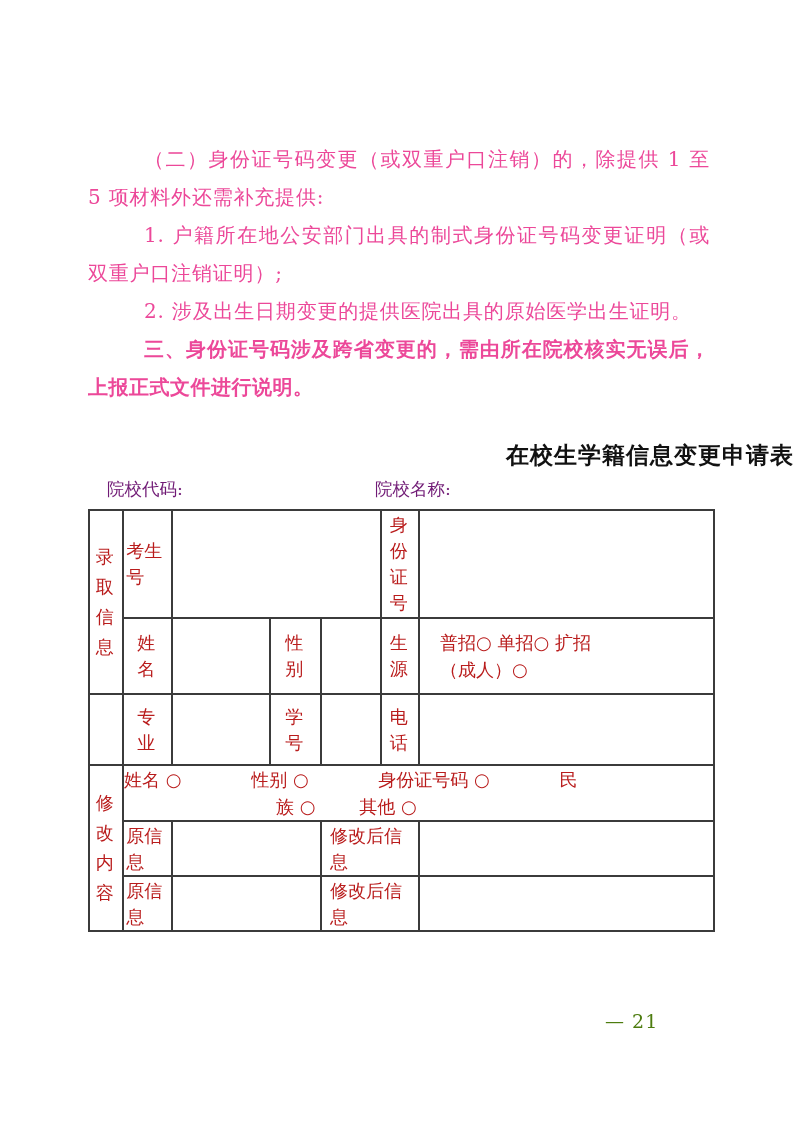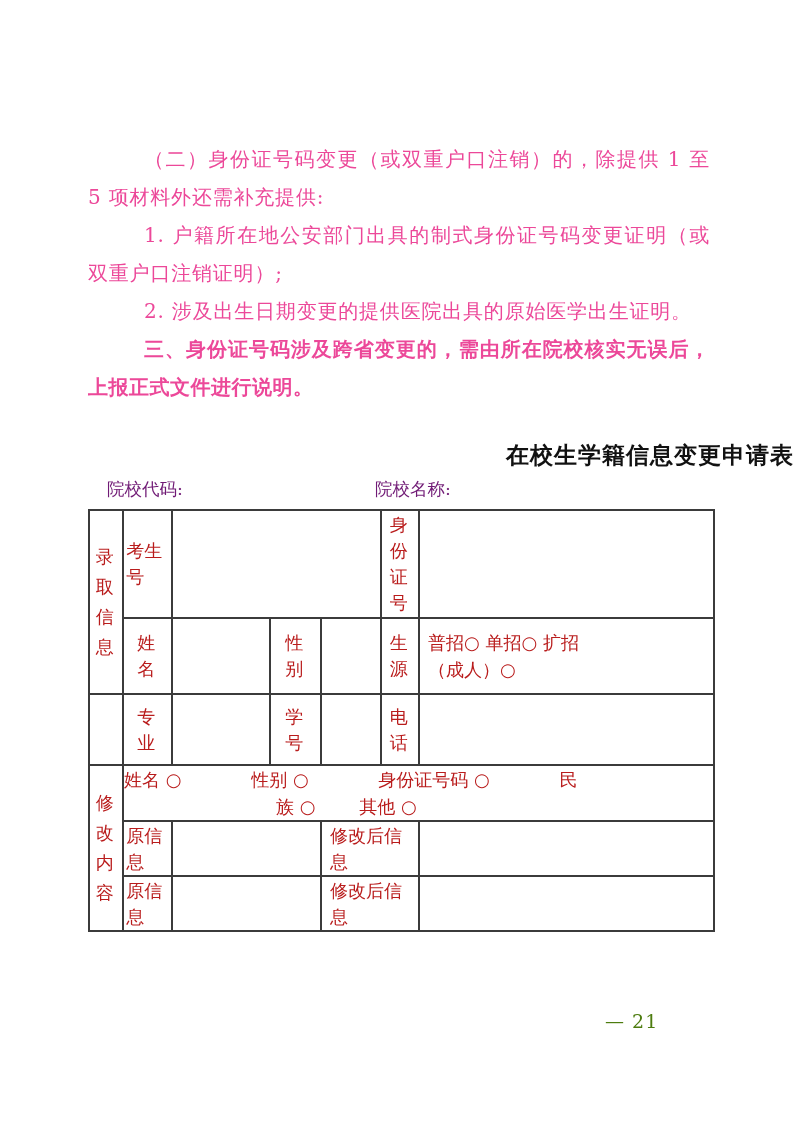--- a/index.html
+++ b/index.html
@@ -81,21 +81,21 @@
   .stack {
     margin: 0 auto;
     word-break: break-all;
     line-height: 26px;
   }
   .w1 { width: 1.15em; }
   .w2 { width: 2.35em; }
   .w4 { width: 4.45em; }
   .section-label .stack { line-height: 30px; }
   td.options-cell { text-align: left; }
-  .options-line { padding-left: 8px; line-height: 27px; white-space: nowrap; }
+  .options-line { padding-left: 20px; line-height: 27px; white-space: nowrap; }
   td.modify-items-cell { text-align: left; }
   .modify-line { line-height: 27px; white-space: nowrap; }
   .modify-line1 { padding-left: 0; }
   .modify-line1 span { margin-right: 64px; }
   .modify-line1 span:last-child { margin-right: 0; }
   .modify-line2 { padding-left: 152px; }
   .modify-line2 span { margin-right: 38px; }
   .modify-line2 span:last-child { margin-right: 0; }
   
   .page-number {

